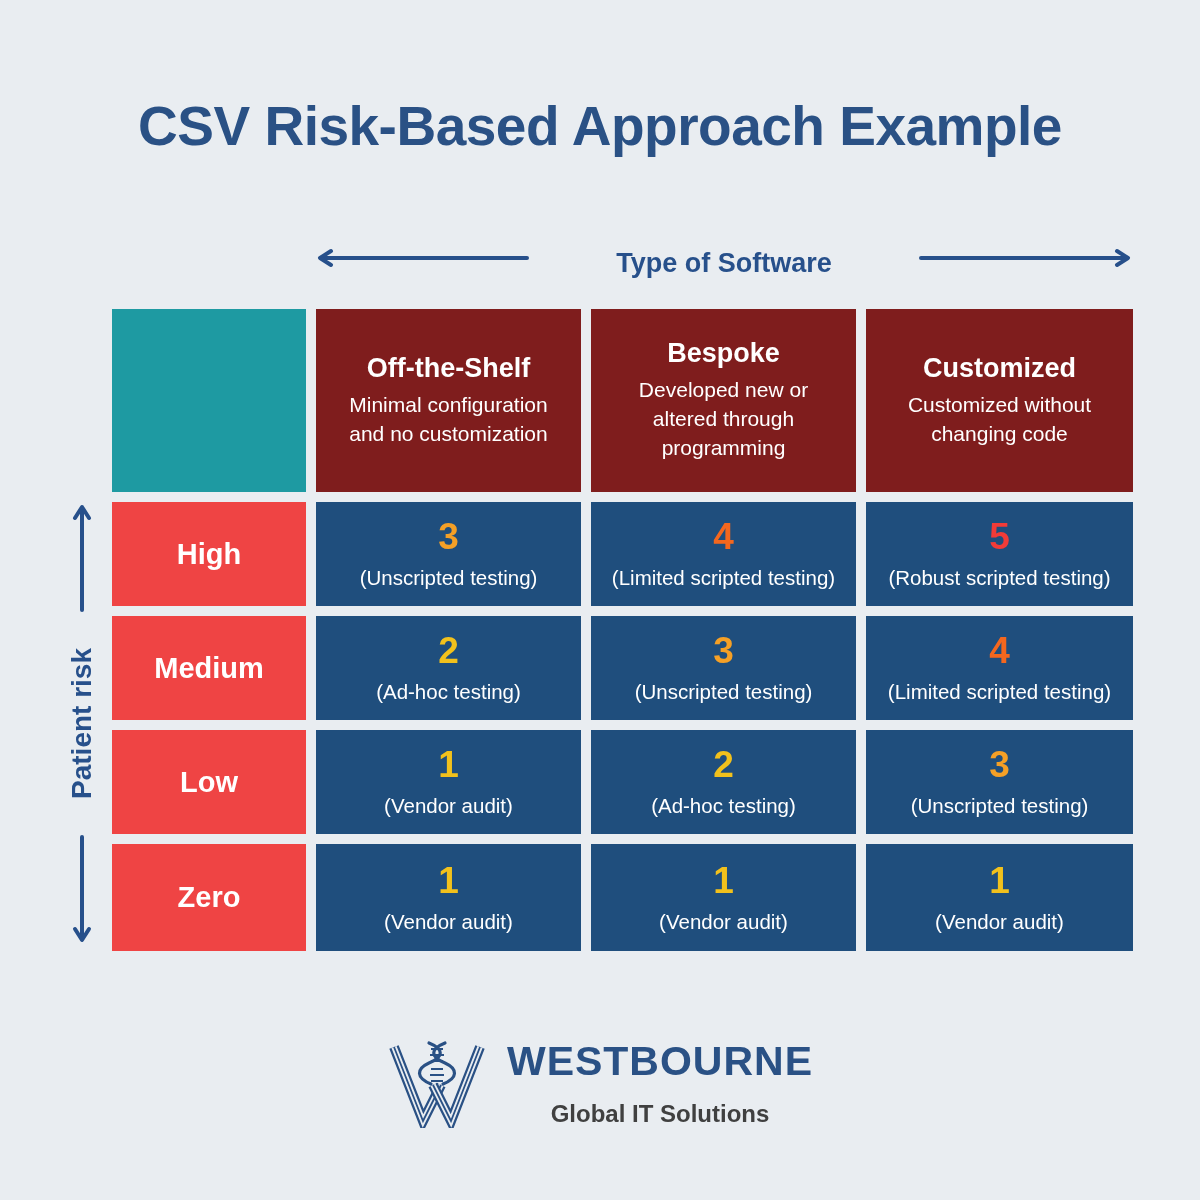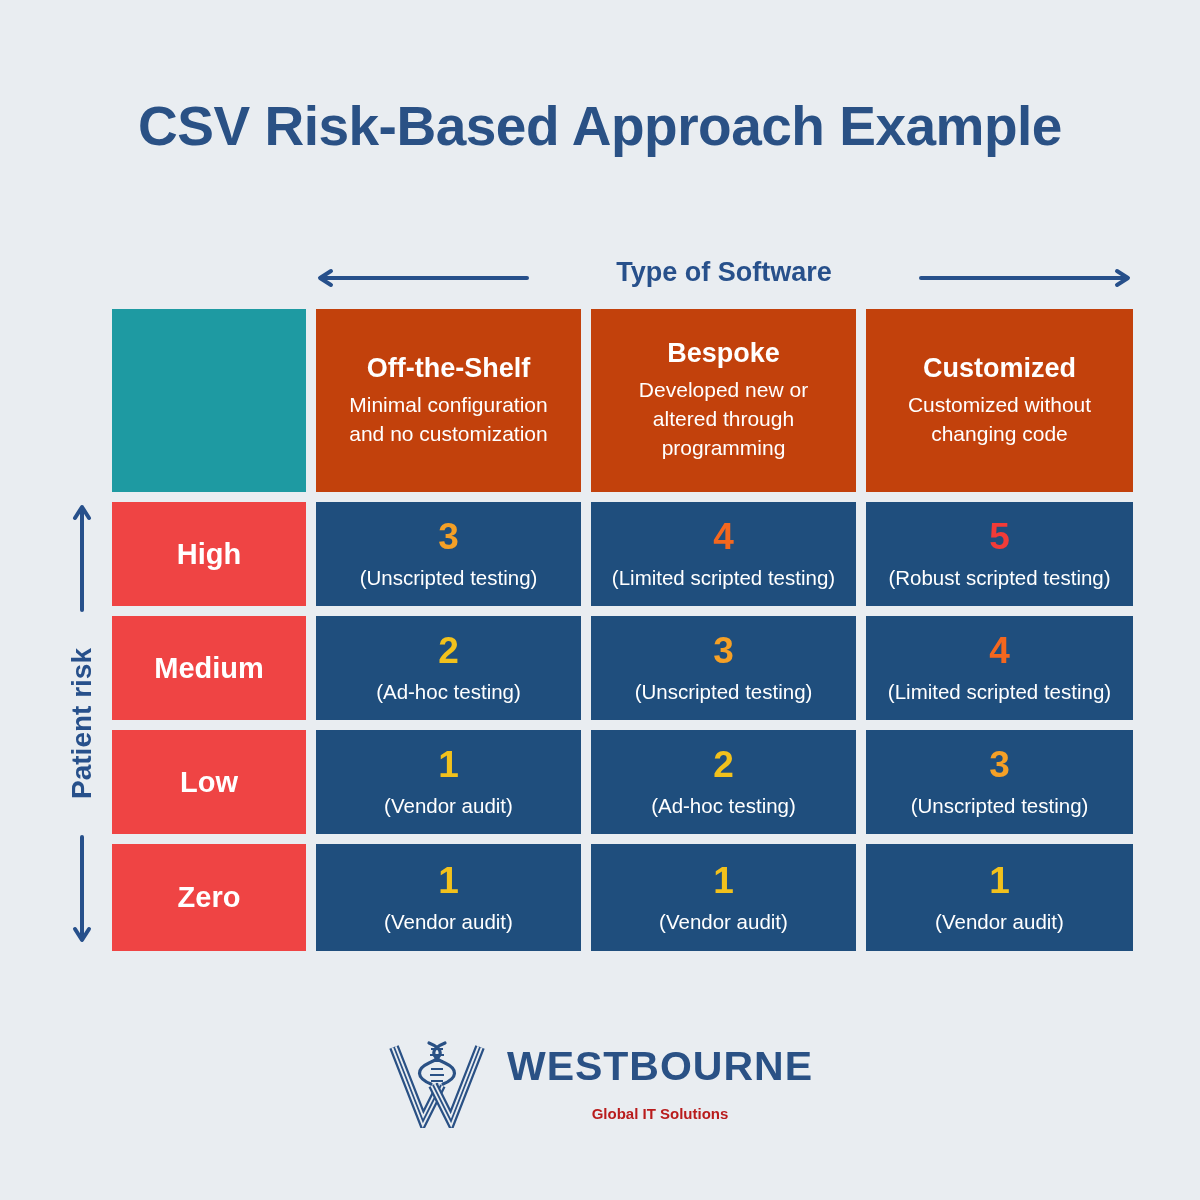--- a/index.html
+++ b/index.html
@@ -15,40 +15,40 @@
   .title{
     position:absolute;top:94px;left:0;right:0;
     text-align:center;
     font-size:55px;font-weight:bold;color:#2a5185;
     letter-spacing:-0.5px;
   }
 
   
   .axis-top{
     position:absolute;left:315px;top:248px;width:818px;height:40px;
-    display:flex;align-items:flex-end;justify-content:space-between;
+    display:flex;align-items:flex-start;justify-content:space-between;
   }
   .axis-top-label{
     font-size:27px;font-weight:bold;color:#27508b;white-space:nowrap;
   }
 
   
   .matrix{
     position:absolute;left:112px;top:309px;
     display:grid;
     grid-template-columns:194px 265px 265px 267px;
     grid-template-rows:183px 104px 104px 104px 107px;
     gap:10px;
   }
   .cell{
     display:flex;flex-direction:column;
     align-items:center;justify-content:center;
     text-align:center;
   }
-  .head{background:#c2410c;color:#ffffff;padding:0 27px}
+  .head{background:#7f1d1d;color:#ffffff;padding:0 27px}
   .head .name{font-size:27px;font-weight:bold;margin-bottom:7px}
   .head .desc{font-size:21px;line-height:1.38}
   .corner{background:#1e9aa2}
   .rowlabel{background:#ef4444;color:#ffffff;font-size:29px;font-weight:bold}
   .data{background:#1f4e7d;color:#ffffff;padding:0 4px}
   .score{font-size:37px;font-weight:bold;line-height:1}
   .approach{font-size:20.5px;margin-top:11px;white-space:nowrap}
 
   
   .axis-left{
@@ -61,21 +61,21 @@
     font-size:28px;font-weight:bold;color:#27508b;white-space:nowrap;
   }
 
   
   .footer{
     position:absolute;top:1040px;left:0;right:0;
     display:flex;justify-content:center;align-items:center;gap:20px;
   }
   .brand-text{display:flex;flex-direction:column;align-items:center}
   .brand-name{font-size:41px;font-weight:bold;color:#2a5185;letter-spacing:1px;line-height:1}
-  .brand-tagline{font-size:15px;font-weight:bold;color:#b91c1c;margin-top:18px}
+  .brand-tagline{font-size:24px;font-weight:bold;color:#404040;margin-top:18px}
 
   svg{display:block}
 </style>
 </head>
 <body>
 
 <div class="canvas">
 
   <div class="title">CSV Risk-Based Approach Example</div>
 

